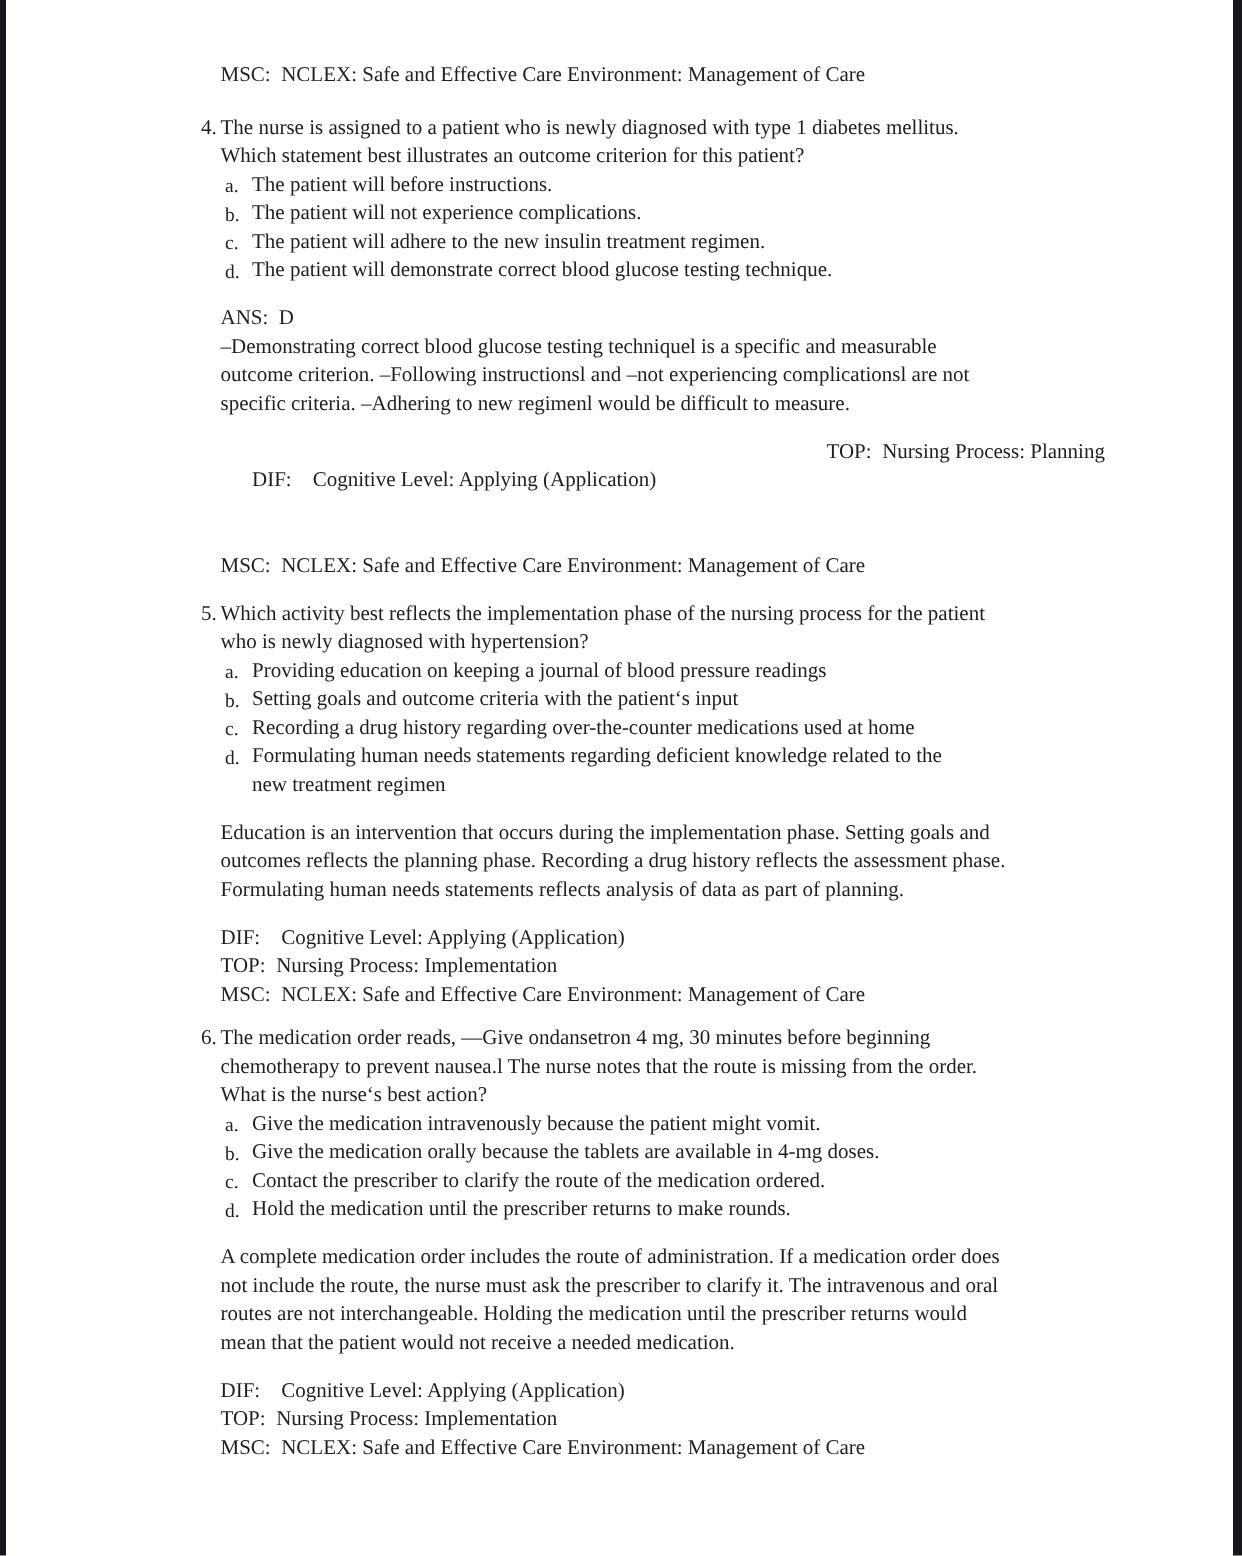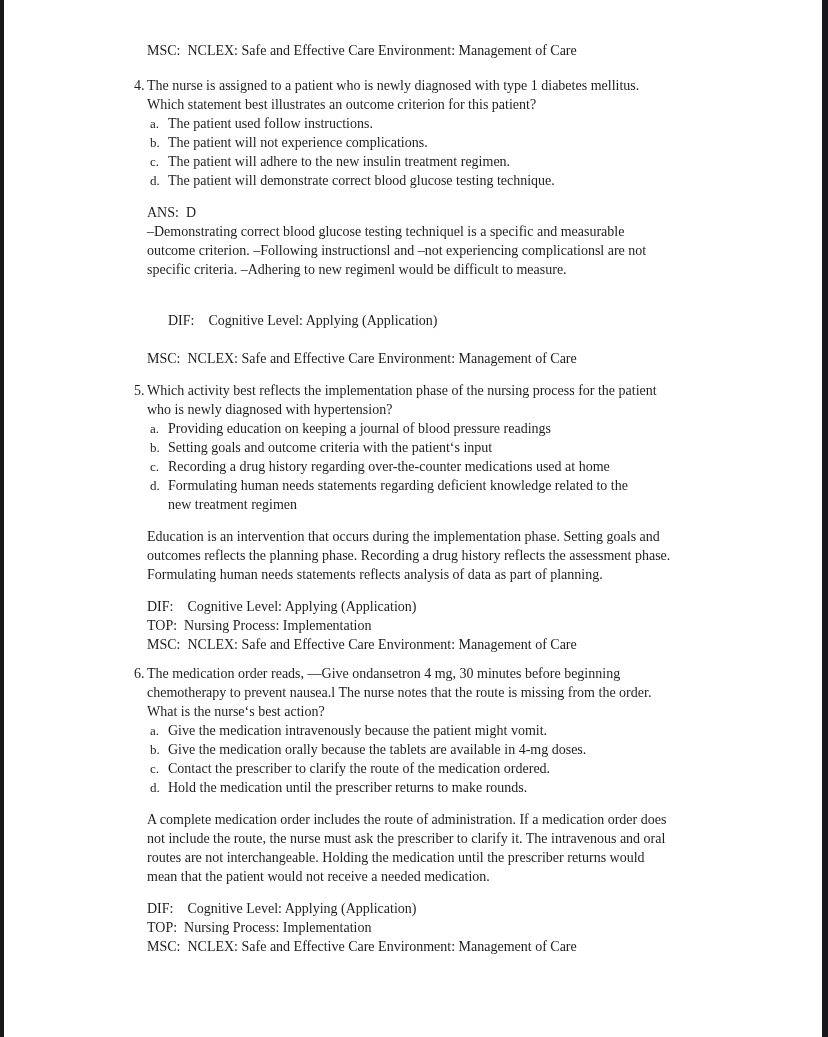--- a/index.html
+++ b/index.html
@@ -44,21 +44,21 @@
 <div class="content">
 
   <div class="line">MSC:  NCLEX: Safe and Effective Care Environment: Management of Care</div>
 
   <section class="question">
     <span class="qnum">4.</span>
     <div class="line">The nurse is assigned to a patient who is newly diagnosed with type 1 diabetes mellitus.</div>
     <div class="line">Which statement best illustrates an outcome criterion for this patient?</div>
     <div class="opt">
       <span class="opt-label">a.</span>
-      <div class="line">The patient used follow instructions.</div>
+      <div class="line">The patient will before instructions.</div>
     </div>
     <div class="opt">
       <span class="opt-label">b.</span>
       <div class="line">The patient will not experience complications.</div>
     </div>
     <div class="opt">
       <span class="opt-label">c.</span>
       <div class="line">The patient will adhere to the new insulin treatment regimen.</div>
     </div>
     <div class="opt">
@@ -70,20 +70,21 @@
   <section class="ans-block">
     <div class="line">ANS:  D</div>
     <div class="line">–Demonstrating correct blood glucose testing techniquel is a specific and measurable</div>
     <div class="line">outcome criterion. –Following instructionsl and –not experiencing complicationsl are not</div>
     <div class="line">specific criteria. –Adhering to new regimenl would be difficult to measure.</div>
   </section>
 
   <section class="meta-block">
     <div class="line dif-line">
       <span>DIF:    Cognitive Level: Applying (Application)</span>
+      <span class="top-abs">TOP:  Nursing Process: Planning</span>
     </div>
     <div class="line">MSC:  NCLEX: Safe and Effective Care Environment: Management of Care</div>
   </section>
 
   <section class="question mt-q5">
     <span class="qnum">5.</span>
     <div class="line">Which activity best reflects the implementation phase of the nursing process for the patient</div>
     <div class="line">who is newly diagnosed with hypertension?</div>
     <div class="opt">
       <span class="opt-label">a.</span>

